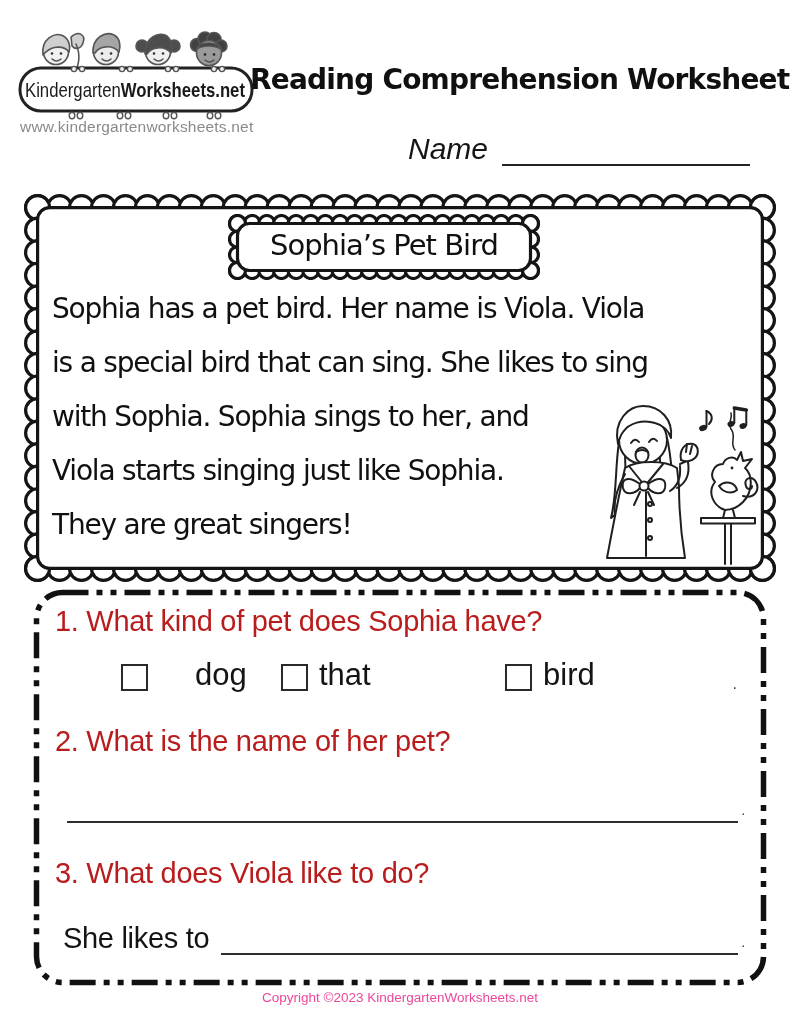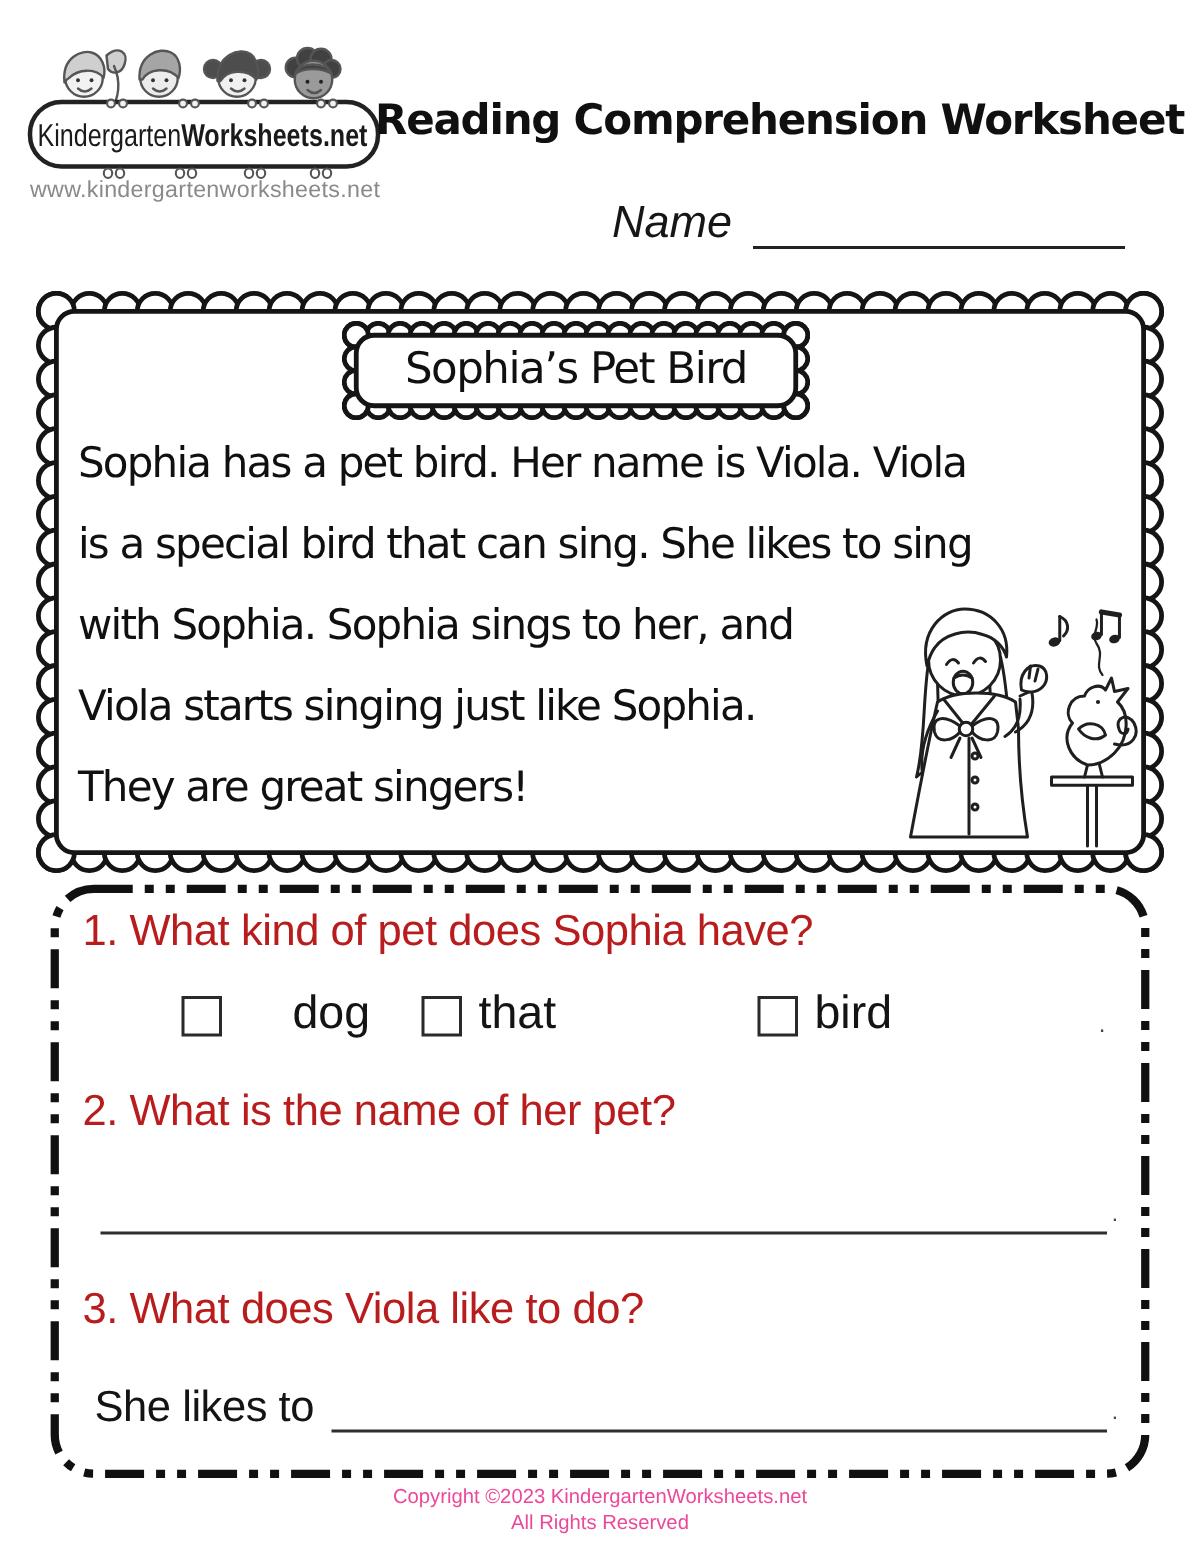--- a/index.html
+++ b/index.html
@@ -387,16 +387,15 @@
     <div class="q-label q3">3. What does Viola like to do?</div>
     <div class="ans ans3">
       <span>She likes to</span>
       <span class="ans-line"></span>
       <span class="ans-mark">.</span>
     </div>
   </section>
 
   <div class="footer">
     <div>Copyright ©2023 KindergartenWorksheets.net</div>
-    <div>All Rights Reserved</div>
   </div>
 
 </div>
 
 </body></html>

